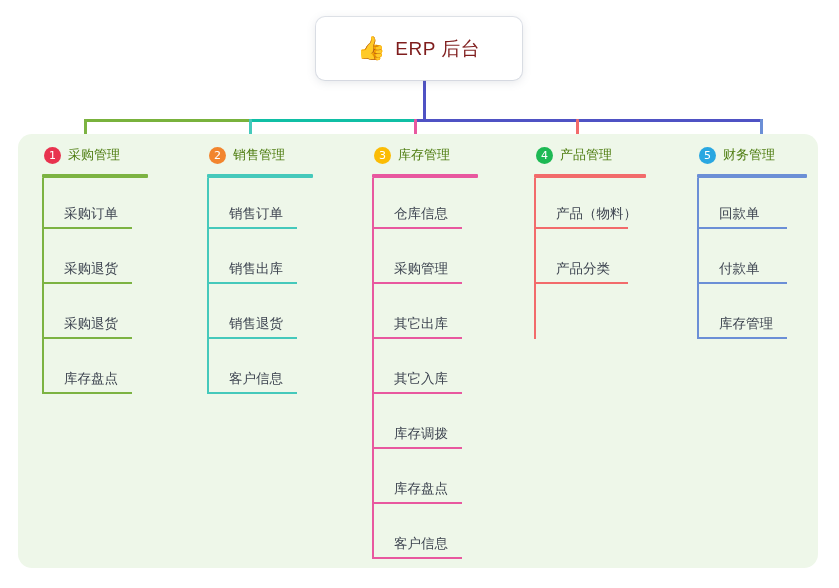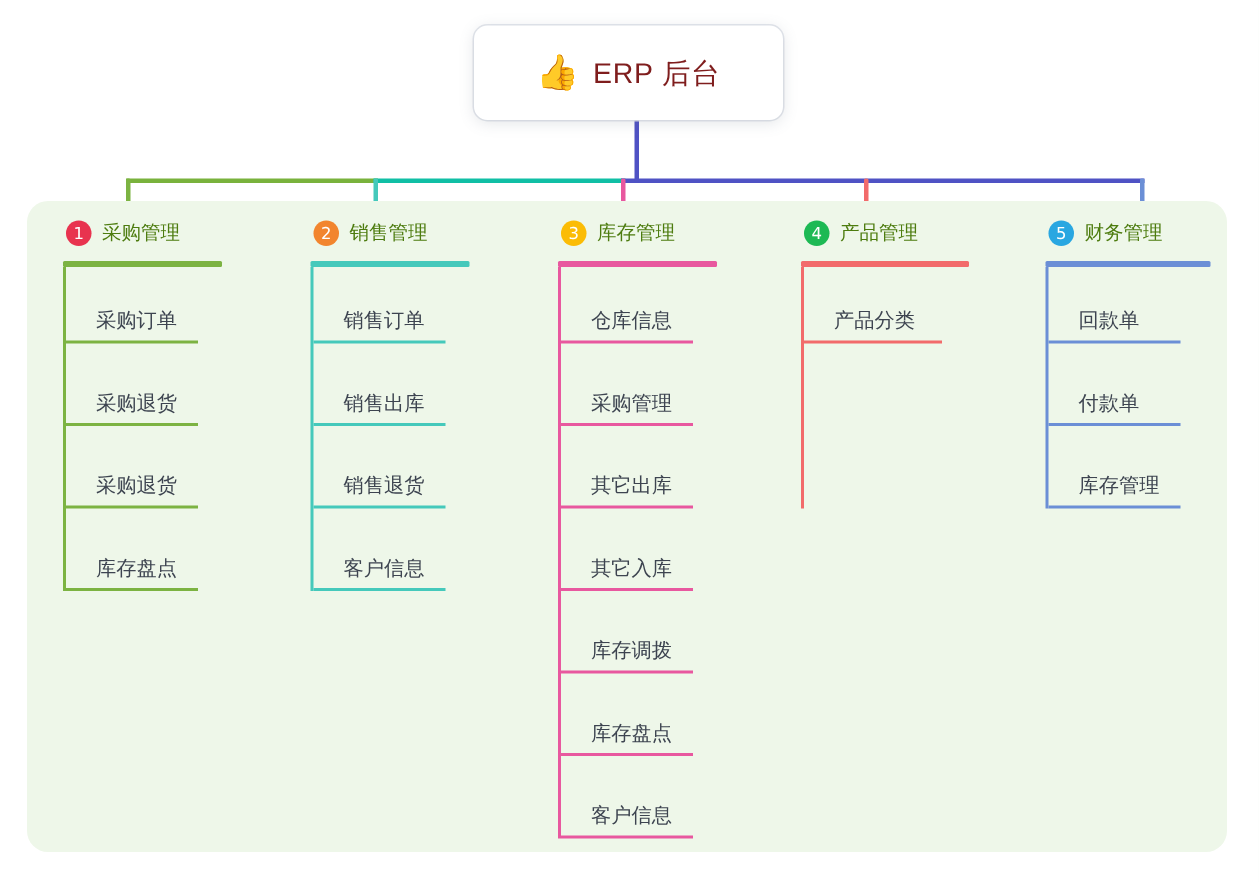--- a/index.html
+++ b/index.html
@@ -171,20 +171,24 @@
       </div>
       <div class="col" style="left: 534px; width: 112px;">
         <div class="col-head">
           <span class="badge" style="background: rgb(29, 185, 84);">4</span>
           <span class="col-title">产品管理</span>
         </div>
         <div class="head-rule" style="width: 112px; background: rgb(242, 107, 107);"></div>
         <div class="items">
           <div class="spine" style="height: 161px; background: rgb(242, 107, 107);"></div>
           <div class="item">
+            <span class="item-label">产品（物料）</span>
+            <div class="item-rule" style="width: 92px; background: rgb(242, 107, 107);"></div>
+          </div>
+          <div class="item">
             <span class="item-label">产品分类</span>
             <div class="item-rule" style="width: 92px; background: rgb(242, 107, 107);"></div>
           </div>
         </div>
       </div>
       <div class="col" style="left: 697px; width: 110px;">
         <div class="col-head">
           <span class="badge" style="background: rgb(41, 167, 225);">5</span>
           <span class="col-title">财务管理</span>
         </div>

